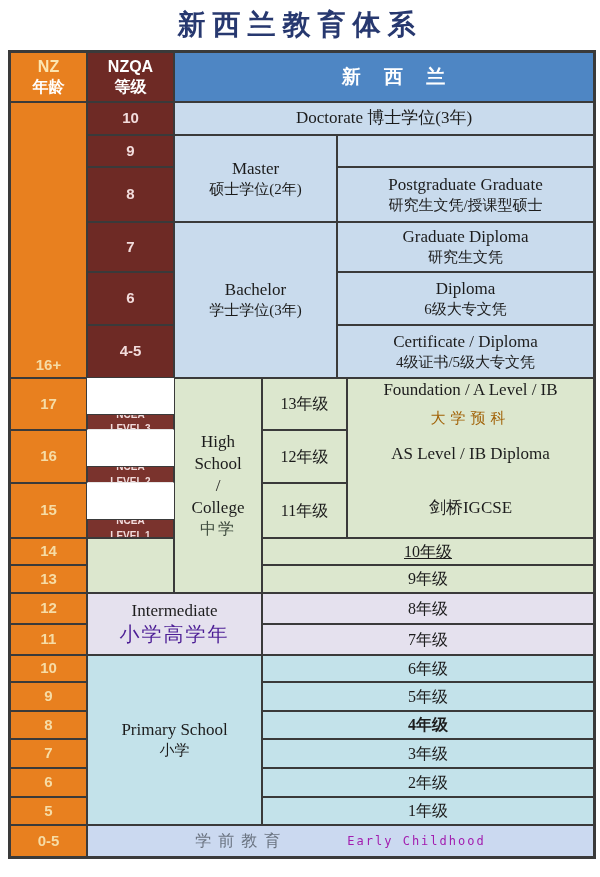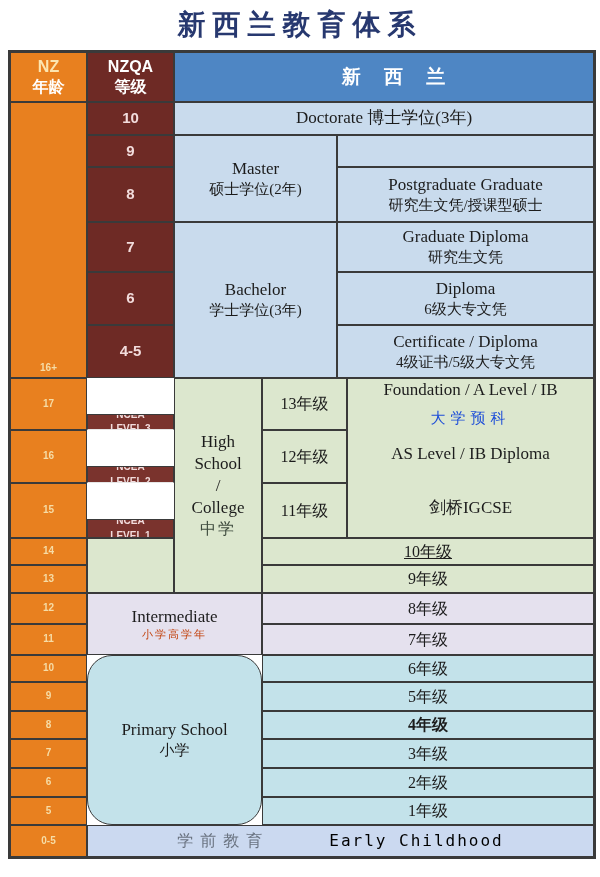--- a/index.html
+++ b/index.html
@@ -22,38 +22,38 @@
   .bgA{background:#C9DBED;}
   .bgG{background:#DCE7CE;}
   .bgL{background:#E5E1EE;}
   .bgC{background:#C3E2EA;}
   .bgE{background:#CBD9F0;}
   
   .hdr{font-family:"Liberation Sans",sans-serif;font-weight:bold;font-size:16px;color:#fff;}
   .hdr .ln1{color:#FCE5B0;}
   .nzhdr{font-family:"Liberation Sans",sans-serif;font-weight:bold;font-size:19px;
          color:#fff;letter-spacing:9px;}
-  .age{font-family:"Liberation Sans",sans-serif;font-weight:bold;font-size:10px;color:#F6DCA6;}
+  .age{font-family:"Liberation Sans",sans-serif;font-weight:bold;font-size:15px;color:#F6DCA6;}
   .lvl{font-family:"Liberation Sans",sans-serif;font-weight:bold;font-size:15px;color:#F2DCDC;}
   .ncea{font-family:"Liberation Sans",sans-serif;font-weight:bold;font-size:10px;
         color:#F2DCDC;line-height:1.45;margin-top:36px;}
   .bw{border-bottom-color:#e6e6e6;}
   .en{font-size:17px;}
   .zh{font-size:15px;}
-  .gray{color:#1d4ed8;letter-spacing:5px;margin-top:8px;}
-  .grayi{color:#c2410c;letter-spacing:2px;font-size:11px;}
+  .gray{color:#a16207;letter-spacing:5px;margin-top:8px;}
+  .grayi{color:#4c1d95;letter-spacing:2px;font-size:20px;}
   .bottomalign{justify-content:flex-end;padding-bottom:3px;}
   .hs{line-height:1.3;}
   .hs .zhx{color:#3d4a3d;letter-spacing:2px;font-size:16px;}
   .stack{padding:0;}
   .stack .sub{width:100%;display:flex;flex-direction:column;align-items:center;justify-content:center;}
   .early{flex-direction:row;gap:60px;}
   .early .zh{color:#6A7380;letter-spacing:7px;font-size:16px;}
   .early .en{font-family:"DejaVu Sans Mono","Liberation Mono",monospace;
-             color:#000000;letter-spacing:2px;font-size:16px;}
+             color:#a21caf;letter-spacing:2px;font-size:12px;}
   .grade{font-size:16px;}
 </style>
 </head>
 <body>
 
 <div class="page">
 
   <div class="title">新西兰教育体系</div>
 
   <div class="grid">
@@ -219,21 +219,21 @@
       <span class="en">Intermediate</span>
       <span class="grayi">小学高学年</span>
     </div>
     <div class="cell bgL grade" style="grid-column:4/7;grid-row:13;">
         <span>8年级</span>
       </div>
     <div class="cell bgL grade" style="grid-column:4/7;grid-row:14;">
         <span>7年级</span>
       </div>
 
-    <div class="cell bgC" style="grid-column:2/4;grid-row:15/21;border-radius:25px;">
+    <div class="cell bgC" style="grid-column:2/4;grid-row:15/21;">
       <span class="en">Primary School</span>
       <span class="zh">小学</span>
     </div>
     <div class="cell bgC grade" style="grid-column:4/7;grid-row:15;">
         <span>6年级</span>
       </div>
     <div class="cell bgC grade" style="grid-column:4/7;grid-row:16;">
         <span>5年级</span>
       </div>
     <div class="cell bgC grade" style="grid-column:4/7;grid-row:17;font-weight:bold;">

